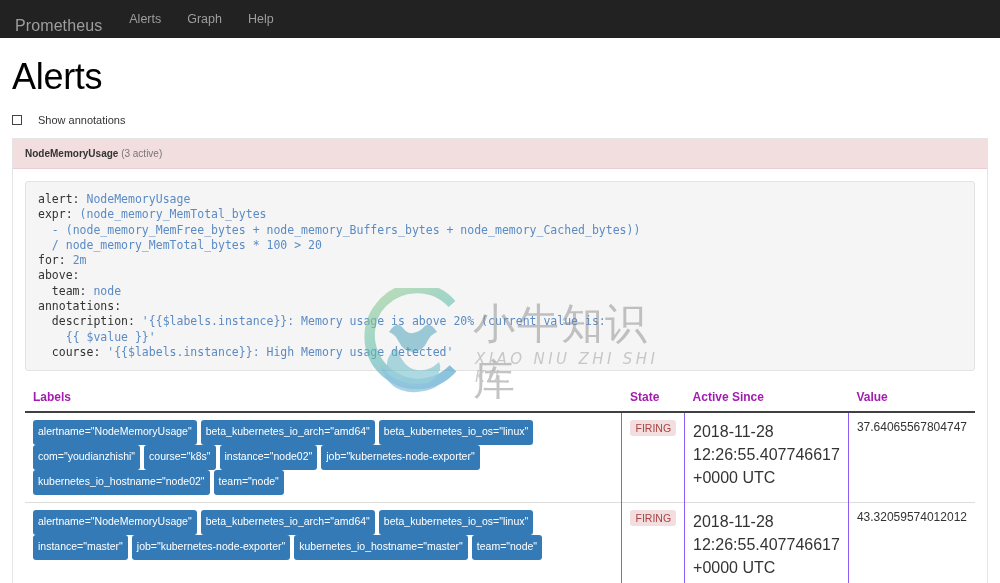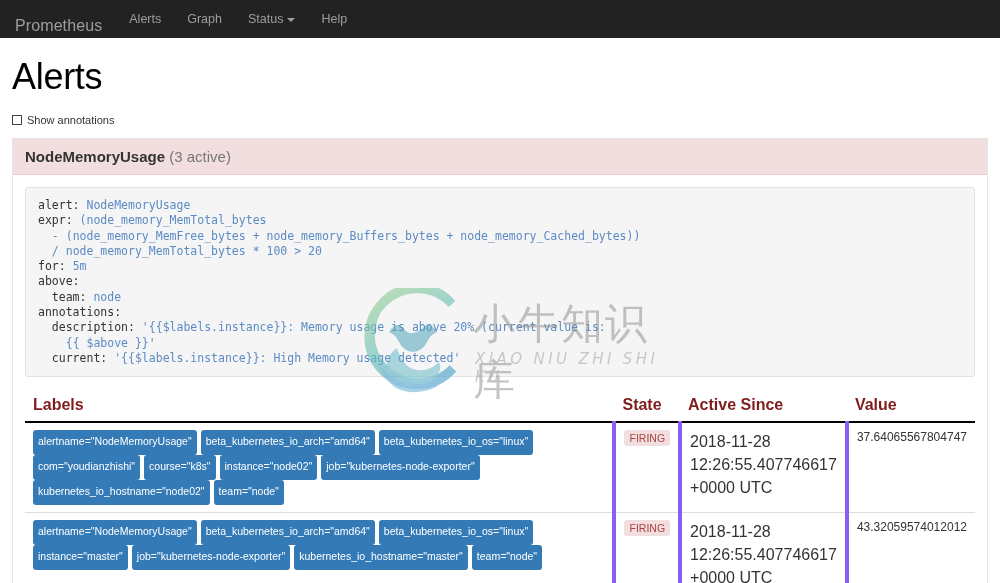--- a/index.html
+++ b/index.html
@@ -58,42 +58,42 @@
     color: #000;
     margin: 18px 0 0 0;
     letter-spacing: -.3px;
   }
 
   
   .anno-row {
     margin-top: 16px;
     display: flex;
     align-items: center;
-    gap: 5px;
+    gap: 16px;
     font-size: 11px;
     color: #333;
   }
   .cbox {
     width: 10px; height: 10px;
     border: 1.6px solid #444;
     background: #fff;
     display: inline-block;
     flex: none;
   }
 
   
   .panel {
     margin-top: 12px;
     border: 1px solid #e4e4e4;
     background: #fff;
   }
   .panel-heading {
     background: #f2dede;
     padding: 9px 12px;
-    font-size: 15px;
+    font-size: 10px;
     color: #333;
     border-bottom: 1px solid #ebccd1;
   }
   .panel-heading .aname { font-weight: bold; }
   .panel-heading .acount { color: #777; }
 
   .panel-body { padding: 12px; }
 
   
   pre.rule {
@@ -114,30 +114,30 @@
   
   table.alerts {
     width: 100%;
     border-collapse: collapse;
     margin-top: 12px;
     font-size: 12px;
   }
   table.alerts th {
     text-align: left;
     font-weight: bold;
-    color: #7f1d1d;
+    color: #a21caf;
     padding: 7px 8px;
-    border-bottom: 2px solid #000000;
+    border-bottom: 2px solid #404040;
     vertical-align: bottom;
-    font-size: 16px;
+    font-size: 12px;
   }
   table.alerts td {
     padding: 7px 8px;
     border-top: 1px solid #dddddd;
-    border-left: 4px solid #8b5cf6;
+    border-left: 1px solid #8b5cf6;
     vertical-align: top;
     color: #333;
   }
   table.alerts td:first-child { border-left: none; }
   table.alerts th:nth-child(1) { width: 660px; }
   table.alerts th:nth-child(2) { width: 54px; }
   table.alerts th:nth-child(3) { width: 136px; margin-left: 19px; }
 
   .labels-cell { line-height: 1.9; }
   .lbl {
@@ -193,23 +193,20 @@
     opacity: .85;
   }
 </style>
 </head>
 <body>
 
 <div class="navbar">
   <div class="brand">Prometheus</div>
   <div class="nav-link">Alerts</div>
   <div class="nav-link">Graph</div>
-  <div class="nav-link">
-    <span>Status</span><span class="caret"></span>
-  </div>
   <div class="nav-link">Help</div>
 </div>
 
 <div class="container">
 
   <h1 class="page-title">Alerts</h1>
 
   <div class="anno-row">
     <span class="cbox"></span>
     <span>Show annotations</span>
@@ -221,27 +218,27 @@
       <span class="aname">NodeMemoryUsage</span>
       <span class="acount">(3 active)</span>
     </div>
 
     <div class="panel-body">
 
       <pre class="rule" id="rule-block"><span>alert: </span><span class="v">NodeMemoryUsage</span>
 <span>expr: </span><span class="v">(node_memory_MemTotal_bytes</span>
 <span>  </span><span class="v">- (node_memory_MemFree_bytes + node_memory_Buffers_bytes + node_memory_Cached_bytes))</span>
 <span>  </span><span class="v">/ node_memory_MemTotal_bytes * 100 &gt; 20</span>
-<span>for: </span><span class="v">5m</span>
+<span>for: </span><span class="v">2m</span>
 <span>above:</span>
 <span>  team: </span><span class="v">node</span>
 <span>annotations:</span>
 <span>  description: </span><span class="v">'{{$labels.instance}}: Memory usage is above 20% (current value is:</span>
-<span>    </span><span class="v">{{ $above }}'</span>
-<span>  current: </span><span class="v">'{{$labels.instance}}: High Memory usage detected'</span></pre>
+<span>    </span><span class="v">{{ $value }}'</span>
+<span>  course: </span><span class="v">'{{$labels.instance}}: High Memory usage detected'</span></pre>
 
       <table class="alerts">
         <thead>
           <tr>
             <th>Labels</th>
             <th>State</th>
             <th>Active Since</th>
             <th>Value</th>
           </tr>
         </thead>

